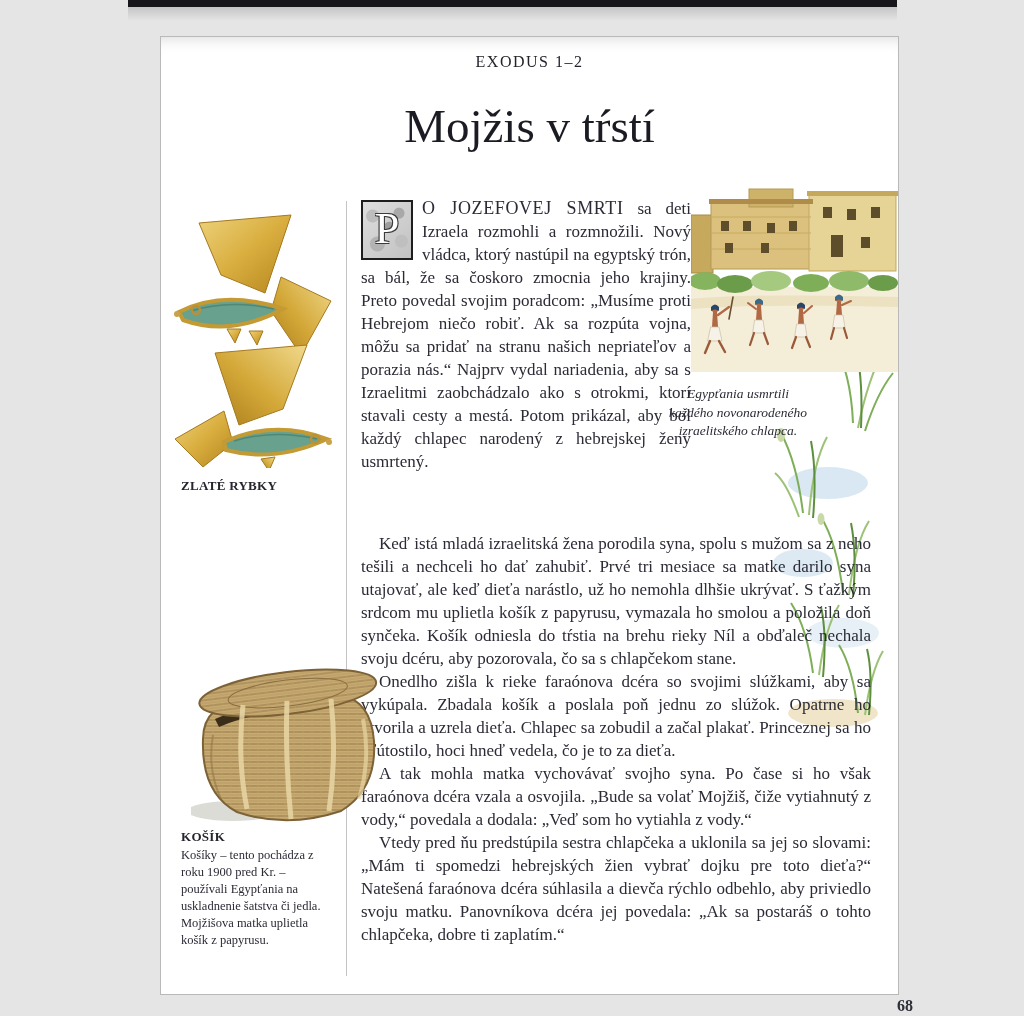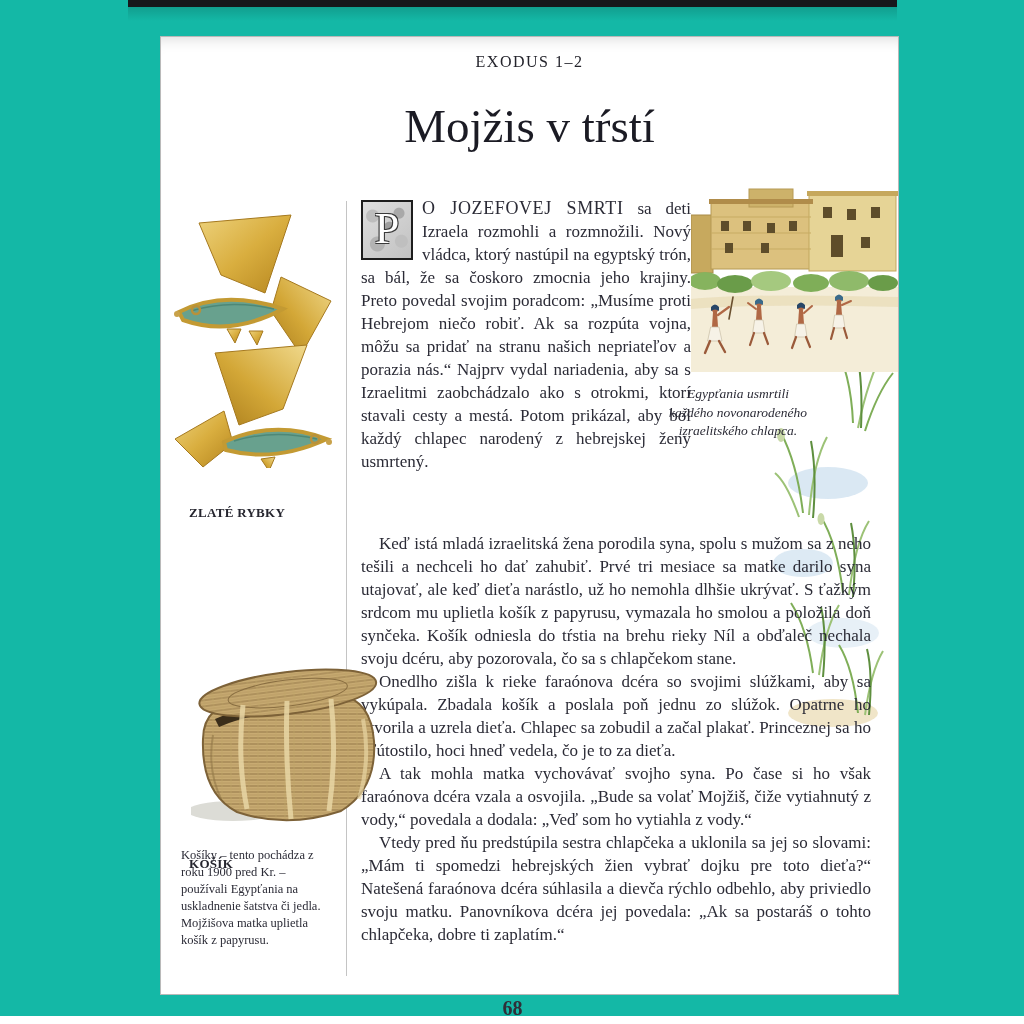--- a/index.html
+++ b/index.html
@@ -1,33 +1,33 @@
 <!DOCTYPE html>
 <html><head>
 <meta charset="utf-8">
 <style>
   html,body{margin:0;padding:0;background:#ffffff;}
-  .canvas{position:relative;width:1024px;height:1016px;background:#14b8a6;overflow:hidden;
+  .canvas{position:relative;width:1024px;height:1016px;background:#e5e5e5;overflow:hidden;
           font-family:"Liberation Serif", serif;color:#2b2b36;}
   .top-bar{position:absolute;left:128px;top:0;width:769px;height:7px;background:#17171b;}
   .top-fade{position:absolute;left:128px;top:7px;width:769px;height:14px;
             background:linear-gradient(180deg,rgba(0,0,0,0.14),rgba(0,0,0,0));}
   .bottom-bar{position:absolute;left:128px;top:1018px;width:769px;height:6px;background:#17171b;}
   .page{position:absolute;left:160px;top:36px;width:737px;height:957px;background:#fff;
         border:1px solid #b9b9b9;box-shadow:inset 0 14px 16px -14px rgba(0,0,0,0.18);}
   .kicker{position:absolute;left:0;top:16px;width:737px;text-align:center;
           font-size:16px;letter-spacing:1.5px;color:#23232b;}
   .title{position:absolute;left:0;top:62px;width:737px;text-align:center;
          font-size:47px;color:#1b1b24;}
   .vrule{position:absolute;left:185px;top:164px;width:1px;height:775px;background:#c4c4c4;z-index:1;}
 
   
   .fig-img{position:absolute;z-index:2;}
-  .fig-heading{position:absolute;left:28px;width:152px;font-size:13px;font-weight:600;
-               letter-spacing:0.3px;color:#26262f;margin-top:27px;}
+  .fig-heading{position:absolute;left:20px;width:152px;font-size:13px;font-weight:600;
+               letter-spacing:0.3px;color:#26262f;}
   .fig-caption{position:absolute;left:20px;width:152px;font-size:12.5px;line-height:17px;color:#2b2b36;}
 
   
   .main-col{position:absolute;left:200px;top:160px;width:510px;font-size:17px;line-height:23px;
             text-align:justify;color:#2b2b36;}
   .lead-row{display:flex;min-height:335px;align-items:flex-start;}
   .lead-text{width:330px;}
   .scene-wrap{width:180px;position:relative;flex:none;}
   .scene-svg{position:absolute;left:0;top:-10px;}
   .scene-caption{position:absolute;left:-23px;top:188px;width:140px;text-align:center;
@@ -39,22 +39,22 @@
            background:
              radial-gradient(circle at 20% 25%, #bdbdbd 0 6px, rgba(0,0,0,0) 7px),
              radial-gradient(circle at 75% 20%, #a9a9a9 0 5px, rgba(0,0,0,0) 6px),
              radial-gradient(circle at 30% 75%, #b3b3b3 0 7px, rgba(0,0,0,0) 8px),
              radial-gradient(circle at 80% 70%, #bfbfbf 0 6px, rgba(0,0,0,0) 7px),
              radial-gradient(circle at 55% 45%, #9e9e9e 0 5px, rgba(0,0,0,0) 6px),
              linear-gradient(135deg,#dedede,#c2c2c2);
            text-shadow:-1px -1px 0 #3a3a3a,1px -1px 0 #3a3a3a,-1px 1px 0 #3a3a3a,1px 1px 0 #3a3a3a;}
   .lead-caps{font-size:18px;letter-spacing:0.6px;}
   .reeds{position:absolute;left:612px;top:296px;z-index:0;}
-  .folio{position:absolute;left:144px;top:997px;width:737px;text-align:center;
-         font-size:20px;font-weight:bold;color:#2f2f38;font-family:"Liberation Serif",serif;}
+  .folio{position:absolute;left:176px;top:997px;width:737px;text-align:right;
+         font-size:16px;font-weight:bold;color:#2f2f38;font-family:"Liberation Serif",serif;}
 </style>
 </head>
 <body>
 
 <div class="canvas">
   <div class="top-bar"></div>
   <div class="top-fade"></div>
   <div class="bottom-bar"></div>
 
   <div class="page">

